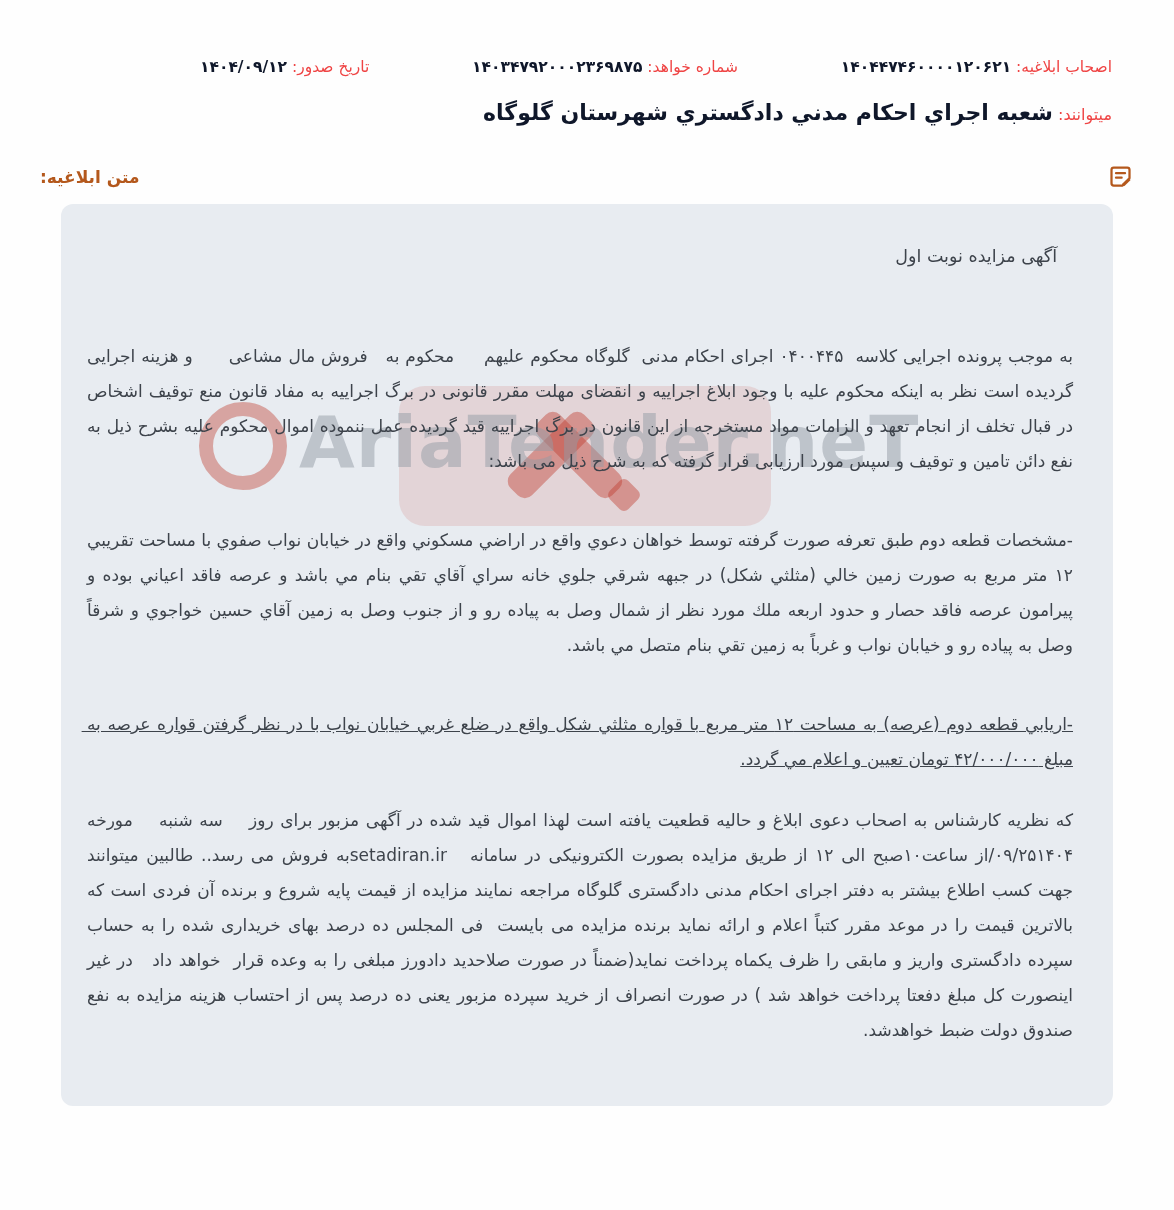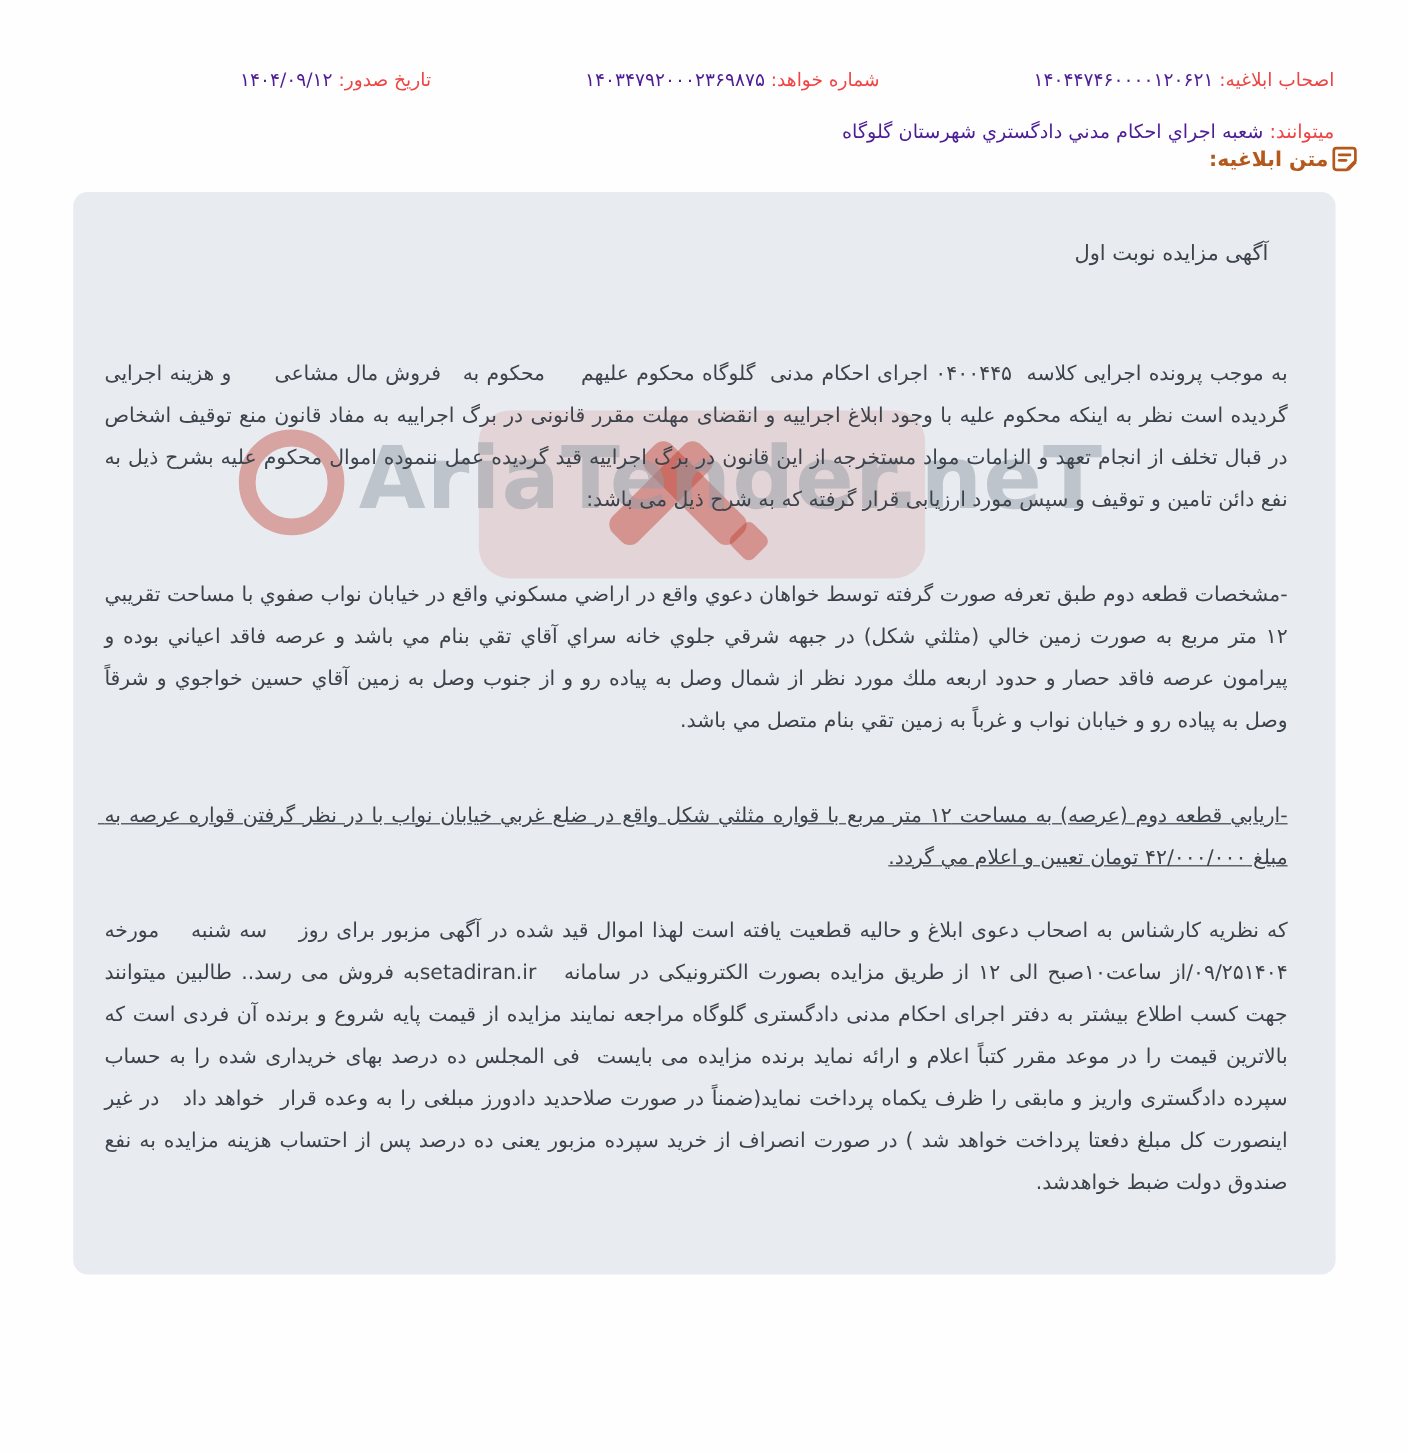--- a/index.html
+++ b/index.html
@@ -13,31 +13,31 @@
     overflow:hidden;
   }
   
   .meta-row{
     display:flex; justify-content:space-between; align-items:baseline;
     padding:58px 62px 0 200px;
     direction:rtl;
   }
   .meta-field{ white-space:nowrap; font-size:15.5px; }
   .meta-label{ color:#ef4444; }
-  .meta-value{ color:#4c1d95; font-weight:normal; }
+  .meta-value{ color:#0f172a; font-weight:bold; }
   .line-row{
     padding:0 62px; margin-top:24px;
     font-size:16px; text-align:right;
   }
-  .line-row .meta-value{ font-size:16px; }
+  .line-row .meta-value{ font-size:22px; }
   
   .body-label-row{
     display:flex; align-items:center; gap:0;
-    justify-content:flex-start;
-    padding:0 40px; 
+    justify-content:space-between;
+    padding:0 40px; margin-top:38px;
     direction:rtl;
   }
   .memo-icon{ width:27px; height:27px; flex:0 0 auto; }
   .body-label{ color:#b4581c; font-weight:bold; font-size:17px; }
   
   .notice-box{
     position:relative;
     margin:14px 61px 0 61px;
     background:#e8ecf1;
     border-radius:12px;

